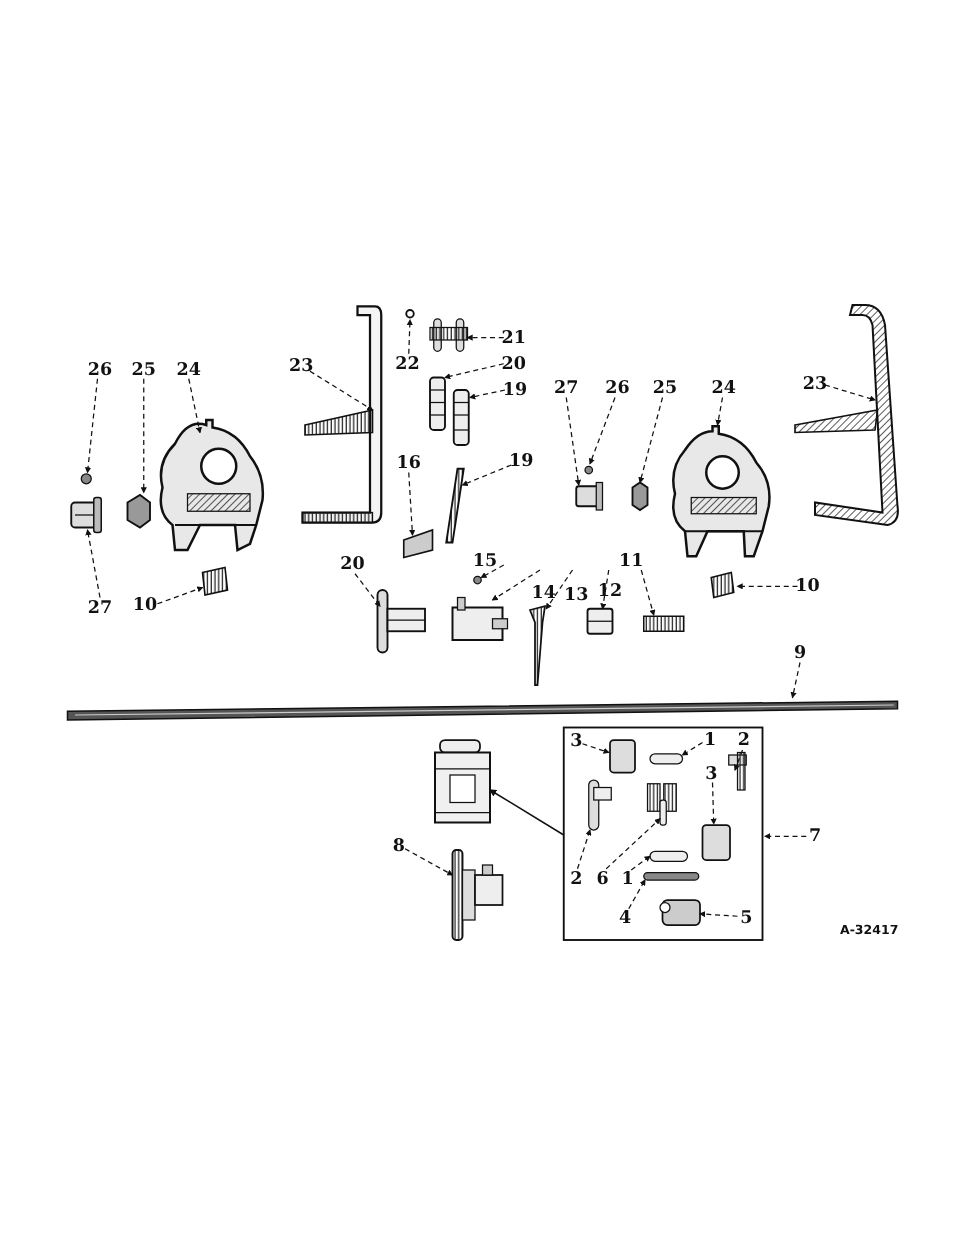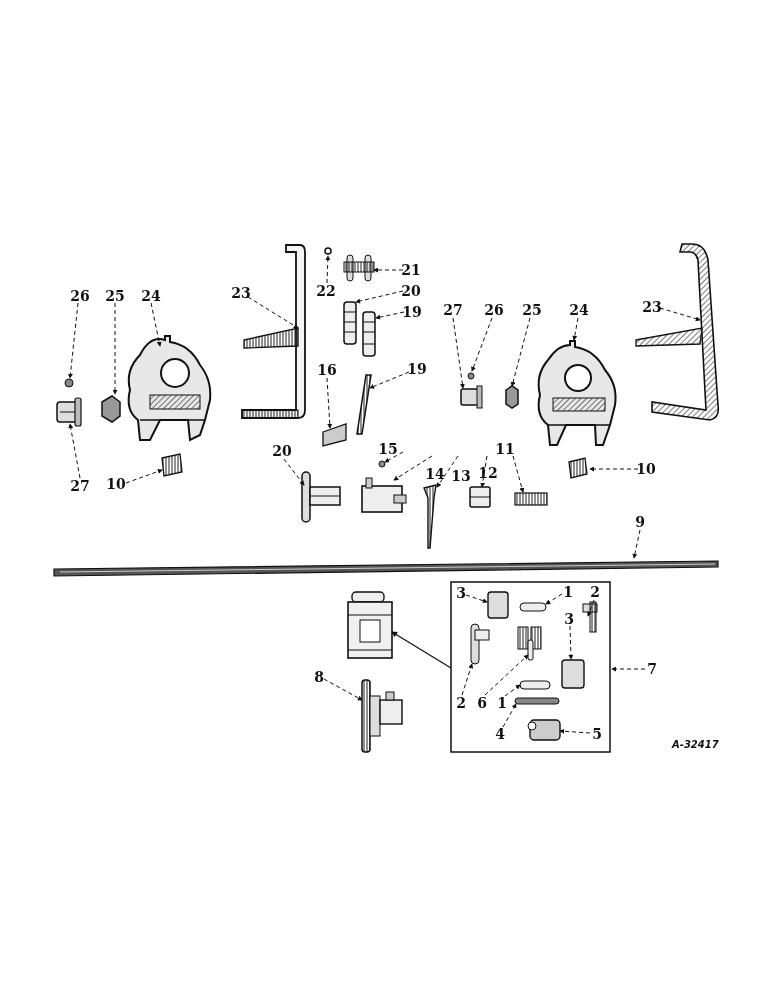--- a/index.html
+++ b/index.html
@@ -3,21 +3,21 @@
 <meta charset="utf-8">
 <style>
   html, body { margin: 0; padding: 0; background: #ffffff; }
   body { width: 772px; height: 1000px; position: relative; overflow: hidden;
          font-family: "DejaVu Serif", serif; }
   #diagram { position: absolute; left: 0; top: 0; width: 772px; height: 1000px; }
   .lbl { position: absolute; font-family: "DejaVu Serif", serif; font-weight: bold;
          font-size: 14px; color: #111; line-height: 1; white-space: nowrap;
          transform: translate(-50%, -50%); }
   .fig-id { position: absolute; font-family: "DejaVu Sans", sans-serif; font-weight: bold;
-            font-style: italic; font-size: 10px; color: #111; }
+            font-size: 10px; color: #111; }
 </style>
 </head>
 <body>
 
 <svg id="diagram" width="772" height="1000" viewBox="0 0 772 1000">
   <defs>
     <pattern id="hatch" width="4" height="4" patternUnits="userSpaceOnUse" patternTransform="rotate(45)">
       <line x1="0" y1="0" x2="0" y2="4" stroke="#222" stroke-width="1.2"></line>
     </pattern>
     <pattern id="vhatch" width="3" height="3" patternUnits="userSpaceOnUse">

